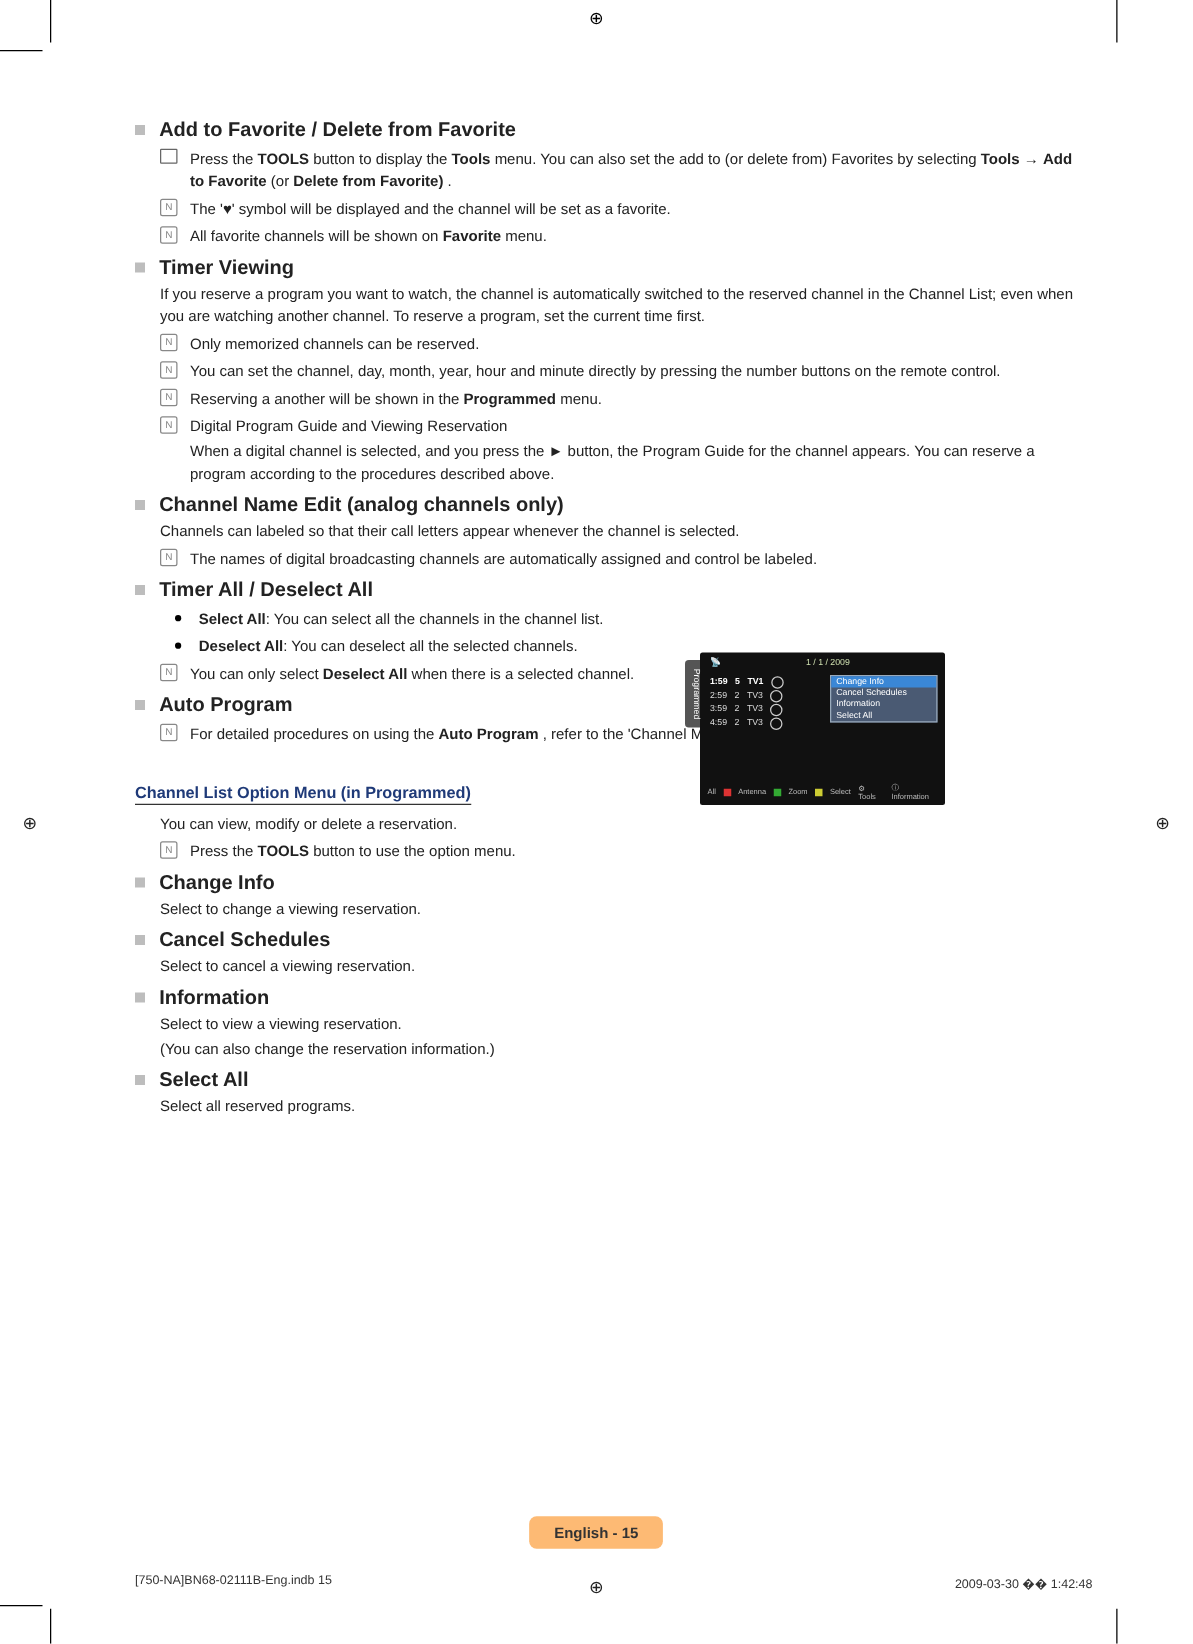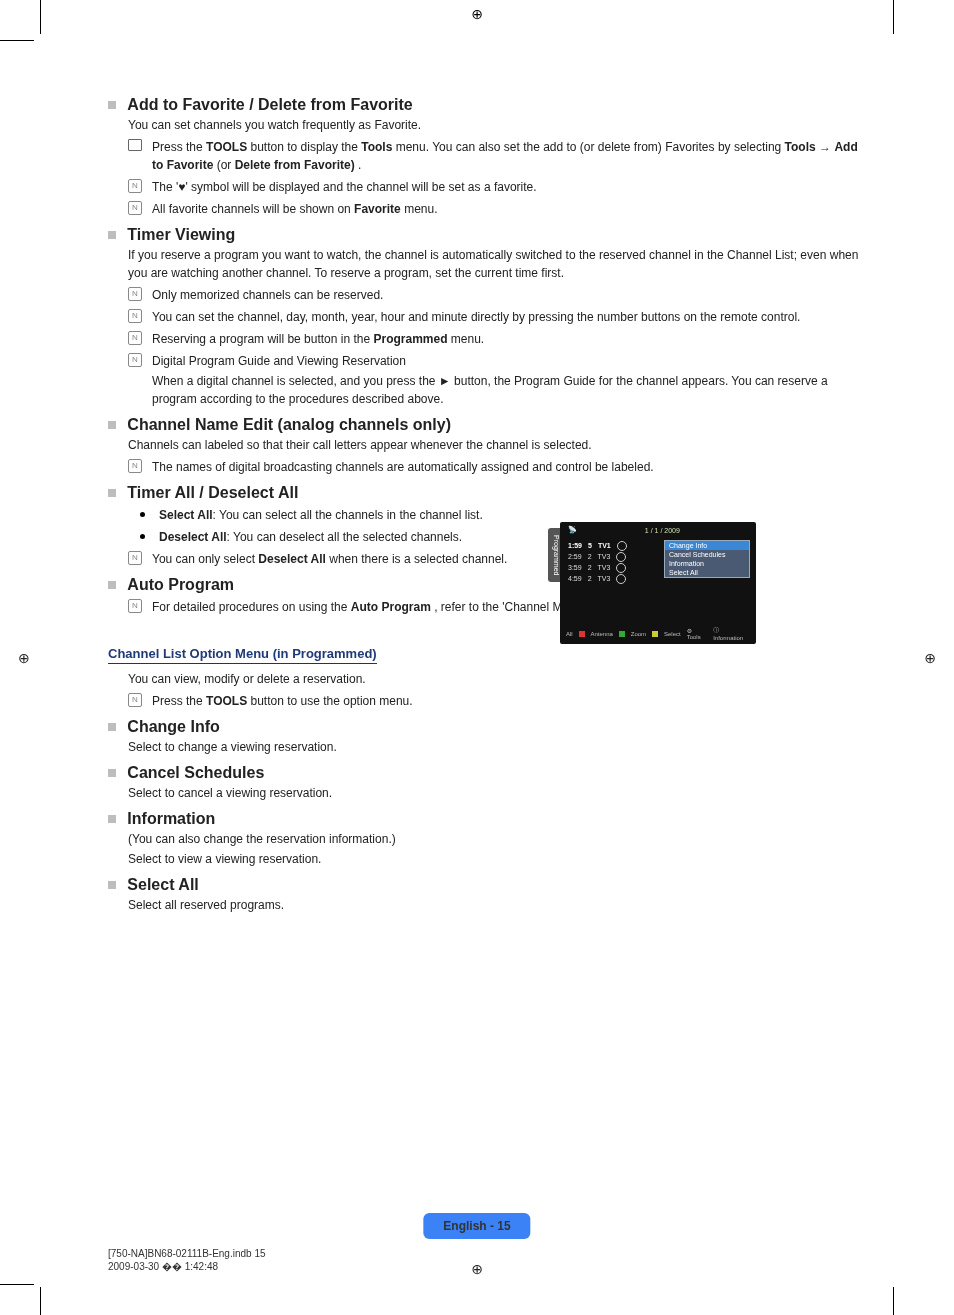--- a/index.html
+++ b/index.html
@@ -21,22 +21,22 @@
   .subtext { margin-left: 20px; margin-top: 2px; line-height: 1.5; }
   .bullet-row, .note-row { display: flex; align-items: flex-start; margin-left: 20px; margin-top: 4px; line-height: 1.5; }
   .dot-row { display: flex; align-items: flex-start; margin-left: 32px; margin-top: 4px; line-height: 1.5; }
   .icon-box { width: 14px; height: 12px; flex: 0 0 14px; margin-right: 10px; margin-top: 1px; }
   .remote-icon { width: 12px; height: 10px; border: 1px solid #666; border-radius: 1px; position: relative; }
   .note-icon { width: 12px; height: 12px; border: 1px solid #888; border-radius: 2px; position: relative; display: flex; align-items: center; justify-content: center; font-size: 8px; color: #888; }
   .dot-icon { width: 5px; height: 5px; border-radius: 50%; background: #000; margin-right: 14px; margin-top: 6px; flex: 0 0 5px; }
   .bold { font-weight: bold; }
   .indent2 { margin-left: 44px; margin-top: 2px; line-height: 1.5; }
   .heading2 { font-weight: bold; font-size: 13px; color: #1f3a78; border-bottom: 1px solid #333; padding-bottom: 2px; margin-top: 22px; display: inline-block; }
-  .footer-pill { position: absolute; bottom: 76px; left: 50%; transform: translateX(-50%); background: #3b82f6; border-radius: 6px; padding: 6px 20px; font-weight: bold; color: #333; font-size: 12px; }
-  .footline { position: absolute; bottom: 42px; left: 108px; right: 80px; display: flex; justify-content: space-between; font-size: 10px; color: #333; flex-direction: column; }
+  .footer-pill { position: absolute; bottom: 76px; left: 50%; transform: translateX(-50%); background: #fdba74; border-radius: 6px; padding: 6px 20px; font-weight: bold; color: #333; font-size: 12px; }
+  .footline { position: absolute; bottom: 42px; left: 108px; right: 80px; display: flex; justify-content: space-between; font-size: 10px; color: #333; }
 
   
   .tvbox { position: absolute; top: 522px; left: 560px; width: 196px; height: 122px; background: #111; font-family: Arial, sans-serif; border-radius: 2px; }
   .tvbox .tab { position: absolute; left: -12px; top: 6px; width: 12px; height: 54px; background: #555; color: #fff; font-size: 7px; writing-mode: vertical-rl; text-align: center; border-radius: 3px 0 0 3px; }
   .tvbox .hdr { position: absolute; top: 4px; left: 8px; right: 8px; display: flex; justify-content: space-between; align-items: center; color: #cfe0b0; font-size: 7px; }
   .tvbox .row { display: flex; align-items: center; font-size: 7px; color: #ddd; gap: 6px; padding-left: 8px; height: 11px; }
   .tvbox .rows { position: absolute; top: 18px; left: 0; right: 0; }
   .tvbox .row.sel { color: #fff; font-weight: bold; }
   .tvbox .clock { width: 8px; height: 8px; border: 1px solid #ccc; border-radius: 50%; position: relative; display:inline-block; }
   .tvbox .menu { position: absolute; top: 18px; right: 6px; width: 84px; background: #4a5a73; border: 1px solid #9ab; }
@@ -56,21 +56,20 @@
   <div class="crop-tr-v"></div>
   <div class="crop-bl-h"></div>
   <div class="crop-bl-v"></div>
   <div class="crop-br-v"></div>
 
   <div class="content">
 
     <div class="section">
       <span class="sq"></span>
       <span class="section-title">Add to Favorite / Delete from Favorite</span>
-      <div class="subtext">You can set channels you watch frequently as Favorite.</div>
       <div class="bullet-row">
         <div class="icon-box">
             <div class="remote-icon"></div>
           </div>
         <div>
           <span>Press the </span>
           <span class="bold">TOOLS</span>
           <span> button to display the </span>
           <span class="bold">Tools</span>
           <span> menu. You can also set the add to (or delete from) Favorites by selecting </span>
@@ -114,21 +113,21 @@
         <div class="icon-box">
             <div class="note-icon">N</div>
           </div>
         <div>You can set the channel, day, month, year, hour and minute directly by pressing the number buttons on the remote control.</div>
       </div>
       <div class="note-row">
         <div class="icon-box">
             <div class="note-icon">N</div>
           </div>
         <div>
-          <span>Reserving a program will be button in the </span>
+          <span>Reserving a another will be shown in the </span>
           <span class="bold">Programmed</span>
           <span> menu.</span>
         </div>
       </div>
       <div class="note-row">
         <div class="icon-box">
             <div class="note-icon">N</div>
           </div>
         <div>Digital Program Guide and Viewing Reservation</div>
       </div>
@@ -212,22 +211,22 @@
 
     <div class="section">
       <span class="sq"></span>
       <span class="section-title">Cancel Schedules</span>
       <div class="subtext">Select to cancel a viewing reservation.</div>
     </div>
 
     <div class="section">
       <span class="sq"></span>
       <span class="section-title">Information</span>
+      <div class="subtext">Select to view a viewing reservation.</div>
       <div class="subtext">(You can also change the reservation information.)</div>
-      <div class="subtext">Select to view a viewing reservation.</div>
     </div>
 
     <div class="section">
       <span class="sq"></span>
       <span class="section-title">Select All</span>
       <div class="subtext">Select all reserved programs.</div>
     </div>
 
   </div>
 

